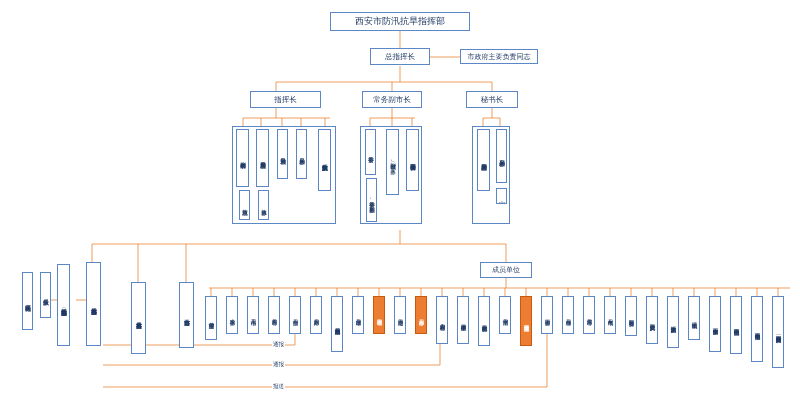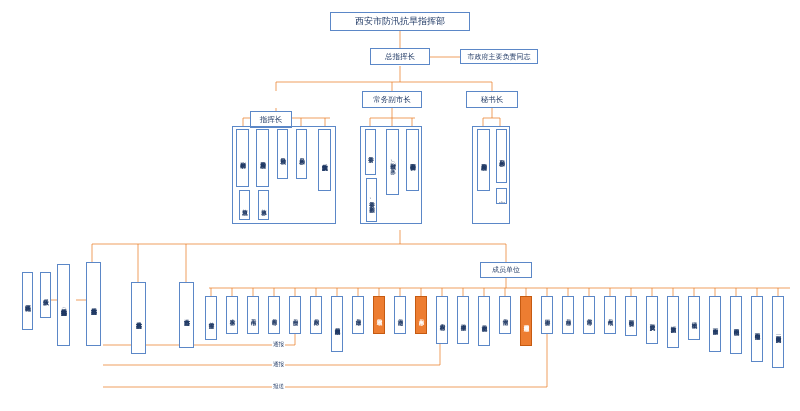--- a/index.html
+++ b/index.html
@@ -166,21 +166,21 @@
       <polyline points="103,387 547,387 547,296"></polyline>
     </g>
   </svg>
 
   <div class="node root h" style="left:330px; top:12px; width:140px; height:19px;">西安市防汛抗旱指挥部</div>
 
   <div class="node lvl2 h" style="left:370px; top:48px; width:60px; height:17px;">总指挥长</div>
 
   <div class="node lvl3 h" style="left:460px; top:49px; width:78px; height:15px;">市政府主要负责同志</div>
 
-  <div class="node lvl2 h" style="left:250px; top:91px; width:42px; height:17px;margin-top:20px;">指挥长</div>
+  <div class="node lvl2 h" style="left:250px; top:91px; width:71px; height:17px;">指挥长</div>
   <div class="node lvl2 h" style="left:362px; top:91px; width:60px; height:17px;">常务副市长</div>
   <div class="node lvl2 h" style="left:466px; top:91px; width:52px; height:17px;">秘书长</div>
 
   <div class="group-box" style="left:232px; top:126px; width:104px; height:98px;"></div>
   <div class="group-box" style="left:360px; top:126px; width:62px; height:98px;"></div>
   <div class="group-box" style="left:472px; top:126px; width:38px; height:98px;"></div>
 
   <div class="node v vtiny" style="left:236px; top:129px; width:13px; height:58px;">市政府副秘书长</div>
   <div class="node v vtiny" style="left:256px; top:129px; width:13px; height:58px;">市应急管理局局长</div>
   <div class="node v vtiny" style="left:277px; top:129px; width:11px; height:50px;">市城管局局长</div>

